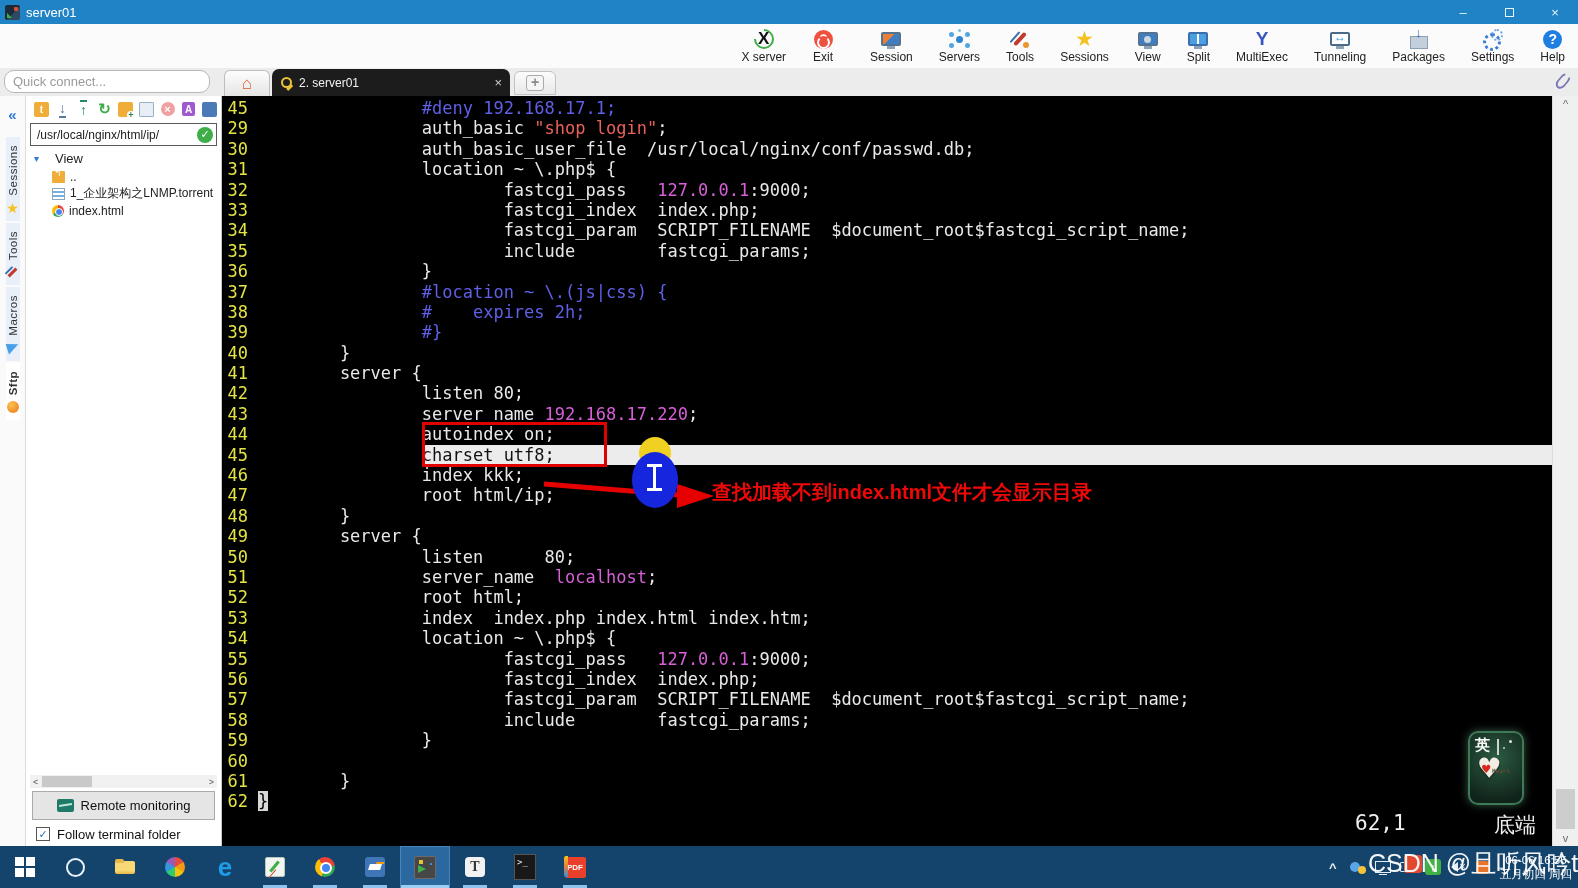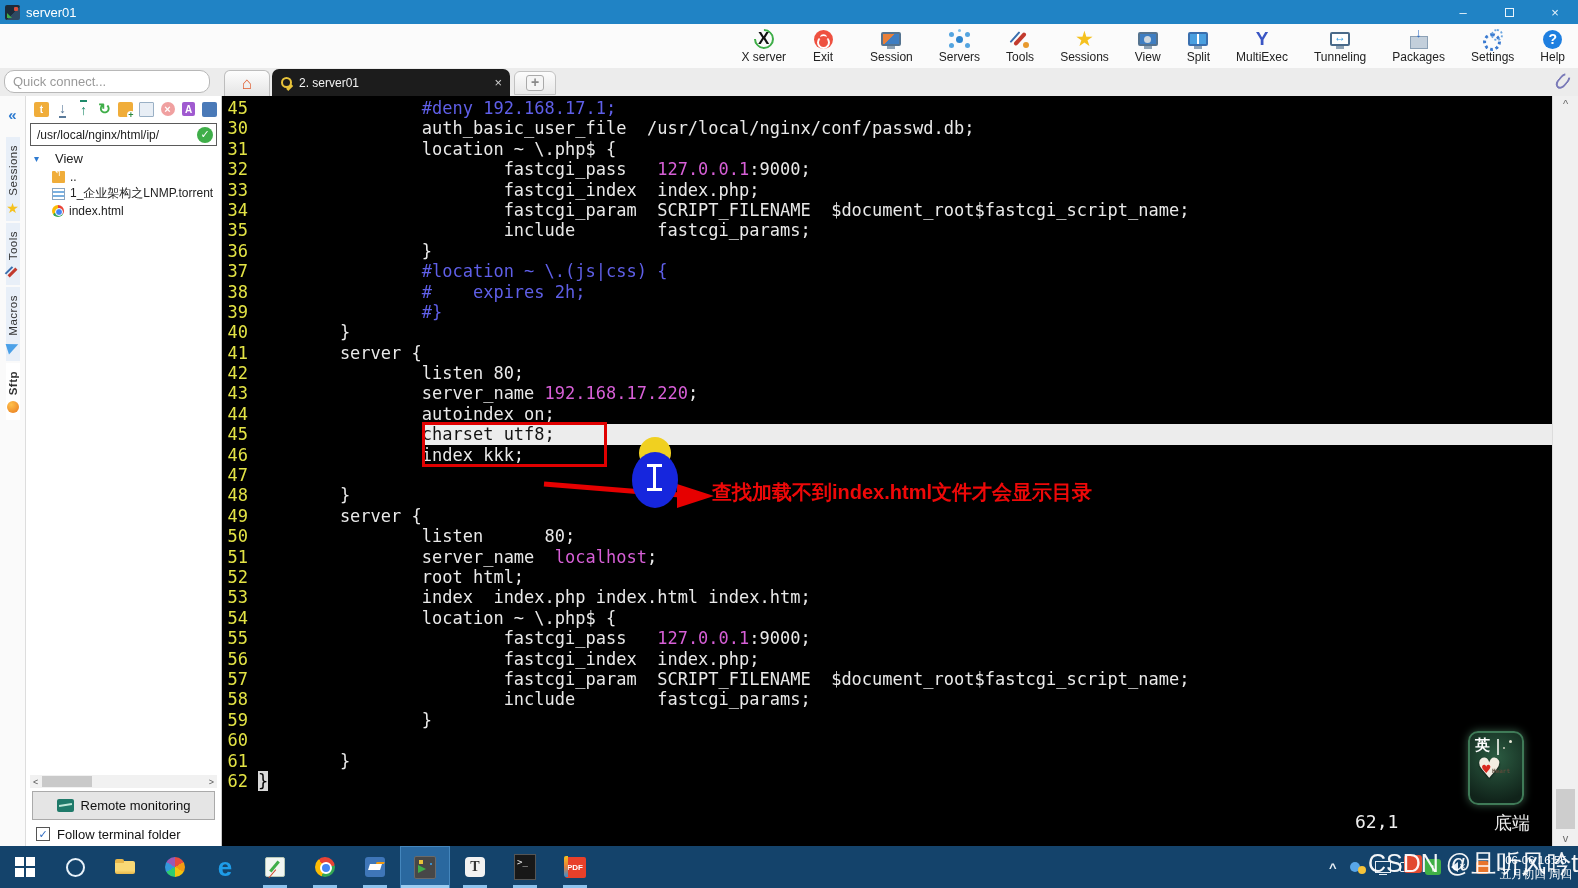--- a/index.html
+++ b/index.html
@@ -165,21 +165,21 @@
   .c-comment { color:#5f5fe8; }
   .c-string { color:#e8625a; }
   .c-ip { color:#d75fd7; }
   .c-cursor { background:#d8d8d8; color:#000; }
   .t-line.hl::before { content:""; position:absolute; left:202px; right:0; top:0; bottom:0; background:#ececec; }
   .t-line.hl .t-code span { color:#111; position:relative; }
   #redbox { position:absolute; left:200px; top:326px; width:185px; height:45px; border:3px solid #e00000; z-index:5; }
   #overlay-svg { position:absolute; left:0; top:0; width:1330px; height:750px; z-index:6; pointer-events:none; }
   #annotation { position:absolute; left:490px; top:383px; z-index:6; font-size:20px; font-weight:bold;
       color:#ee0808; font-family:"Liberation Sans", sans-serif; white-space:nowrap; }
-  #vim-status { position:absolute; top:715px; left:0; right:0; height:22px; color:#efefef; font-size:18px; }
+  #vim-status { position:absolute; top:715px; left:0; right:0; height:22px; color:#efefef; font-size:21px; }
   #vim-pos { position:absolute; left:1133px; }
   #vim-scroll { position:absolute; left:1272px; font-family:Liberation Mono, monospace; }
   
   #sticker { position:absolute; left:1246px; top:635px; width:56px; height:74px; border-radius:10px;
       background:radial-gradient(circle at 50% 35%, #2c5c42, #10231a 85%); border:2px solid #3f7a57;
       box-shadow:0 0 8px rgba(110,180,140,.5); z-index:4; }
   #sticker .s-char { position:absolute; left:5px; top:3px; color:#fff; font-size:15px; font-weight:bold; }
   #sticker .s-dot1 { position:absolute; right:10px; top:7px; width:3px; height:3px; background:#e8e8d8; border-radius:50%; }
   #sticker .s-dot2 { position:absolute; right:17px; top:14px; width:2px; height:2px; background:#cfcfc0; border-radius:50%; }
   #sticker .s-chain { position:absolute; left:27px; top:6px; width:1.5px; height:16px; background:#cdd6cd; }
@@ -428,38 +428,39 @@
       <div id="follow-row">
         <span class="cbx">✓</span>
         <span>Follow terminal folder</span>
       </div>
     </div>
   </div>
 
   <div id="terminal">
     <div id="tlines">
         <div class="t-line"><span class="t-num">45</span><span class="t-code"><span class="c-comment">                #deny 192.168.17.1;</span></span></div>
+        <div class="t-line"><span class="t-num">29</span><span class="t-code"><span class="c-code">                auth_basic </span><span class="c-string">"shop login"</span><span class="c-code">;</span></span></div>
         <div class="t-line"><span class="t-num">30</span><span class="t-code"><span class="c-code">                auth_basic_user_file  /usr/local/nginx/conf/passwd.db;</span></span></div>
         <div class="t-line"><span class="t-num">31</span><span class="t-code"><span class="c-code">                location ~ \.php$ {</span></span></div>
         <div class="t-line"><span class="t-num">32</span><span class="t-code"><span class="c-code">                        fastcgi_pass   </span><span class="c-ip">127.0.0.1</span><span class="c-code">:9000;</span></span></div>
         <div class="t-line"><span class="t-num">33</span><span class="t-code"><span class="c-code">                        fastcgi_index  index.php;</span></span></div>
         <div class="t-line"><span class="t-num">34</span><span class="t-code"><span class="c-code">                        fastcgi_param  SCRIPT_FILENAME  $document_root$fastcgi_script_name;</span></span></div>
         <div class="t-line"><span class="t-num">35</span><span class="t-code"><span class="c-code">                        include        fastcgi_params;</span></span></div>
         <div class="t-line"><span class="t-num">36</span><span class="t-code"><span class="c-code">                }</span></span></div>
         <div class="t-line"><span class="t-num">37</span><span class="t-code"><span class="c-comment">                #location ~ \.(js|css) {</span></span></div>
         <div class="t-line"><span class="t-num">38</span><span class="t-code"><span class="c-comment">                #    expires 2h;</span></span></div>
         <div class="t-line"><span class="t-num">39</span><span class="t-code"><span class="c-comment">                #}</span></span></div>
         <div class="t-line"><span class="t-num">40</span><span class="t-code"><span class="c-code">        }</span></span></div>
         <div class="t-line"><span class="t-num">41</span><span class="t-code"><span class="c-code">        server {</span></span></div>
         <div class="t-line"><span class="t-num">42</span><span class="t-code"><span class="c-code">                listen 80;</span></span></div>
         <div class="t-line"><span class="t-num">43</span><span class="t-code"><span class="c-code">                server_name </span><span class="c-ip">192.168.17.220</span><span class="c-code">;</span></span></div>
         <div class="t-line"><span class="t-num">44</span><span class="t-code"><span class="c-code">                autoindex on;</span></span></div>
         <div class="t-line hl"><span class="t-num">45</span><span class="t-code"><span class="c-code">                charset utf8;</span></span></div>
         <div class="t-line"><span class="t-num">46</span><span class="t-code"><span class="c-code">                index kkk;</span></span></div>
-        <div class="t-line"><span class="t-num">47</span></div>
+        <div class="t-line"><span class="t-num">47</span><span class="t-code"><span class="c-code">                root html/ip;</span></span></div>
         <div class="t-line"><span class="t-num">48</span><span class="t-code"><span class="c-code">        }</span></span></div>
         <div class="t-line"><span class="t-num">49</span><span class="t-code"><span class="c-code">        server {</span></span></div>
         <div class="t-line"><span class="t-num">50</span><span class="t-code"><span class="c-code">                listen      80;</span></span></div>
         <div class="t-line"><span class="t-num">51</span><span class="t-code"><span class="c-code">                server_name  </span><span class="c-ip">localhost</span><span class="c-code">;</span></span></div>
         <div class="t-line"><span class="t-num">52</span><span class="t-code"><span class="c-code">                root html;</span></span></div>
         <div class="t-line"><span class="t-num">53</span><span class="t-code"><span class="c-code">                index  index.php index.html index.htm;</span></span></div>
         <div class="t-line"><span class="t-num">54</span><span class="t-code"><span class="c-code">                location ~ \.php$ {</span></span></div>
         <div class="t-line"><span class="t-num">55</span><span class="t-code"><span class="c-code">                        fastcgi_pass   </span><span class="c-ip">127.0.0.1</span><span class="c-code">:9000;</span></span></div>
         <div class="t-line"><span class="t-num">56</span><span class="t-code"><span class="c-code">                        fastcgi_index  index.php;</span></span></div>
         <div class="t-line"><span class="t-num">57</span><span class="t-code"><span class="c-code">                        fastcgi_param  SCRIPT_FILENAME  $document_root$fastcgi_script_name;</span></span></div>

